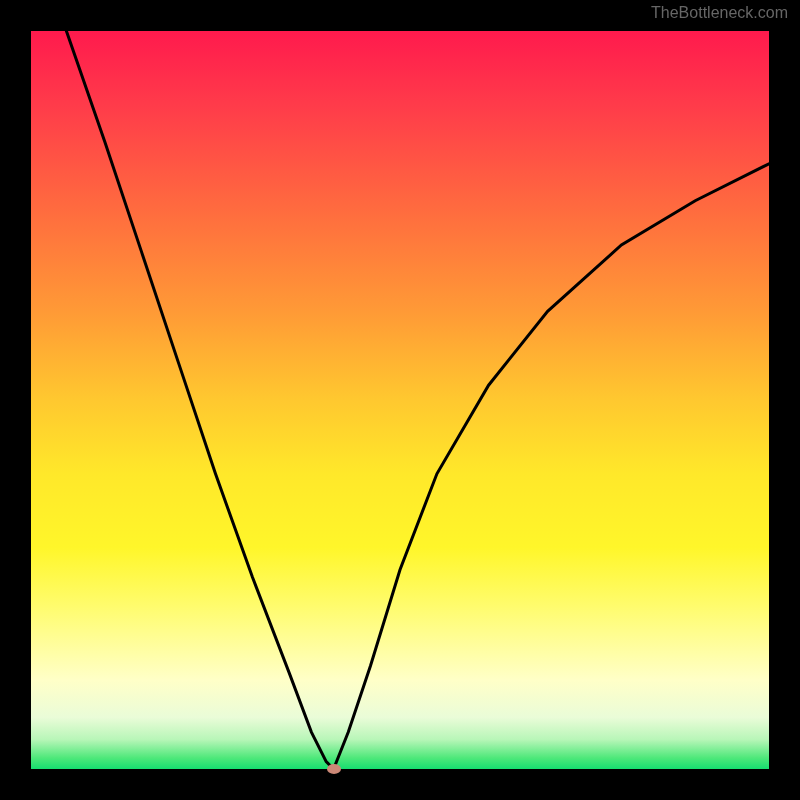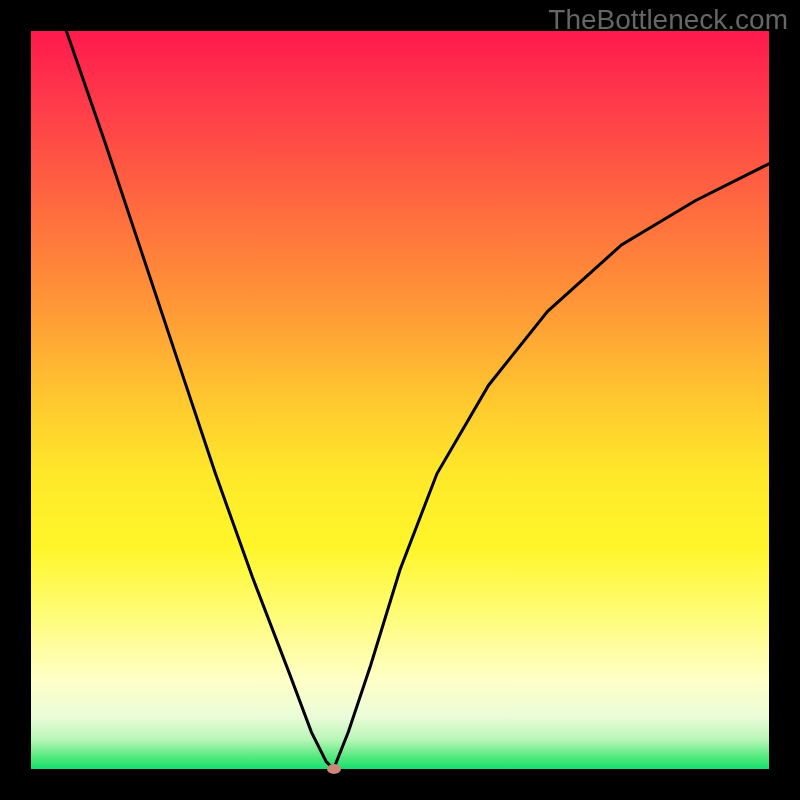--- a/index.html
+++ b/index.html
@@ -9,21 +9,21 @@
     height: 800px;
     background: #000;
     position: relative;
     font-family: Arial, sans-serif;
   }
   .watermark {
     position: absolute;
     top: 4px;
     right: 12px;
     color: #666;
-    font-size: 28px;
+    font-size: 16px;
     font-weight: 500;
     z-index: 10;
   }
   .plot-area {
     position: absolute;
     top: 31px;
     left: 31px;
     width: 738px;
     height: 738px;
     background: linear-gradient(to bottom,

